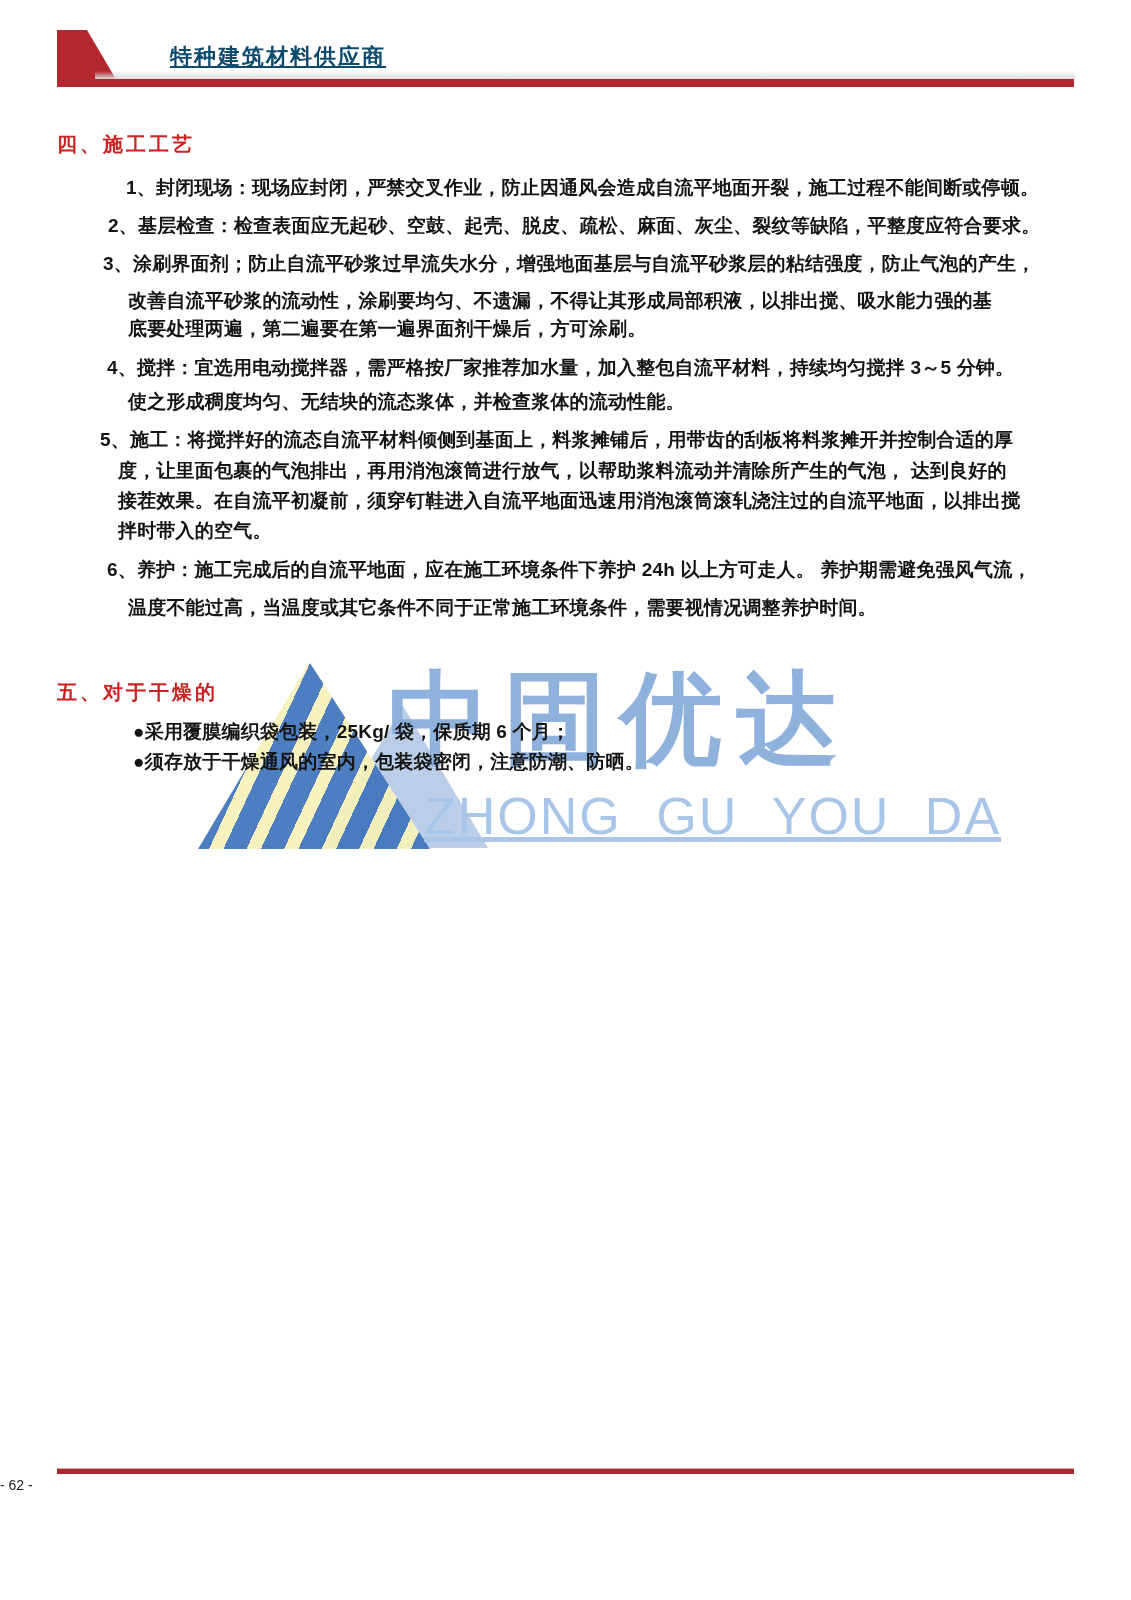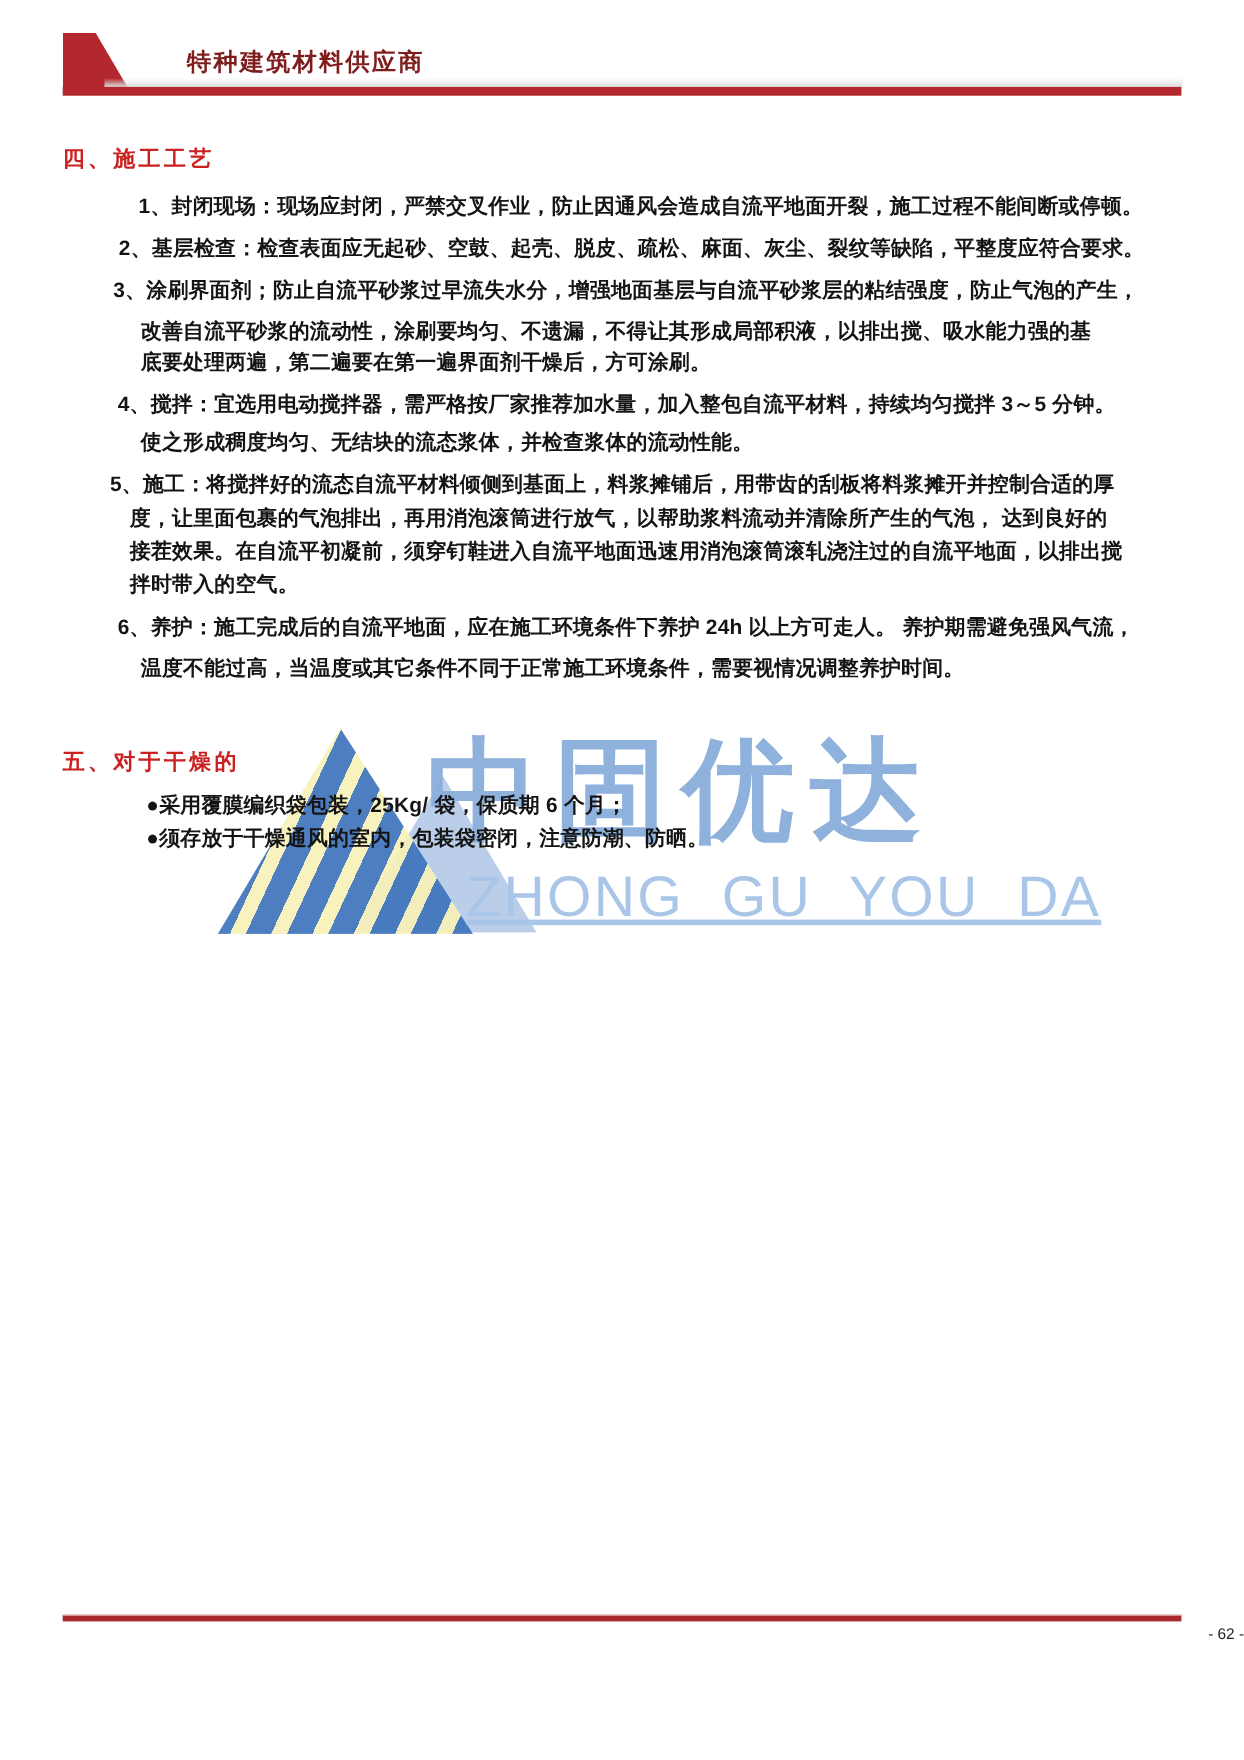--- a/index.html
+++ b/index.html
@@ -18,22 +18,23 @@
   .header-shade {
     position:absolute; left:95px; top:71px; width:980px; height:8px;
     background:linear-gradient(to bottom, rgba(240,240,240,0), #dcdcdc);
   }
   .header-bar {
     position:absolute; left:57px; top:79px; width:1017px; height:8px;
     background:#B2282E;
   }
   .header-title {
     position:absolute; left:170px; top:42px;
-    font-size:22px; font-weight:700; letter-spacing:2px; color:#7f1d1d;
+    font-size:22px; font-weight:700; letter-spacing:2px; color:#0c4a6e;
     white-space:nowrap;
+    text-decoration:underline;
   }
 
   
   .sec-title {
     position:absolute; left:57px;
     font-size:20px; font-weight:700; letter-spacing:3px;
     color:#CB2121; white-space:nowrap; z-index:3;
   }
 
   
@@ -66,21 +67,21 @@
     color:#A9C6E9; white-space:nowrap; line-height:1.1;text-decoration:underline;
   }
 
   
   .footer-line {
     position:absolute; left:57px; top:1468px; width:1017px; height:5px;
     background:#A8292E; border-top:1px solid #d9a3a5;
   }
   .footer-page {
     position:absolute; left:0; top:1477px; width:1131px;
-    text-align:right; font-size:14px; color:#222;
+    text-align:left; font-size:14px; color:#222;
   }
 </style>
 </head>
 <body>
 
 <div>
 
   <div class="header-flag"></div>
   <div class="header-shade"></div>
   <div class="header-bar"></div>

